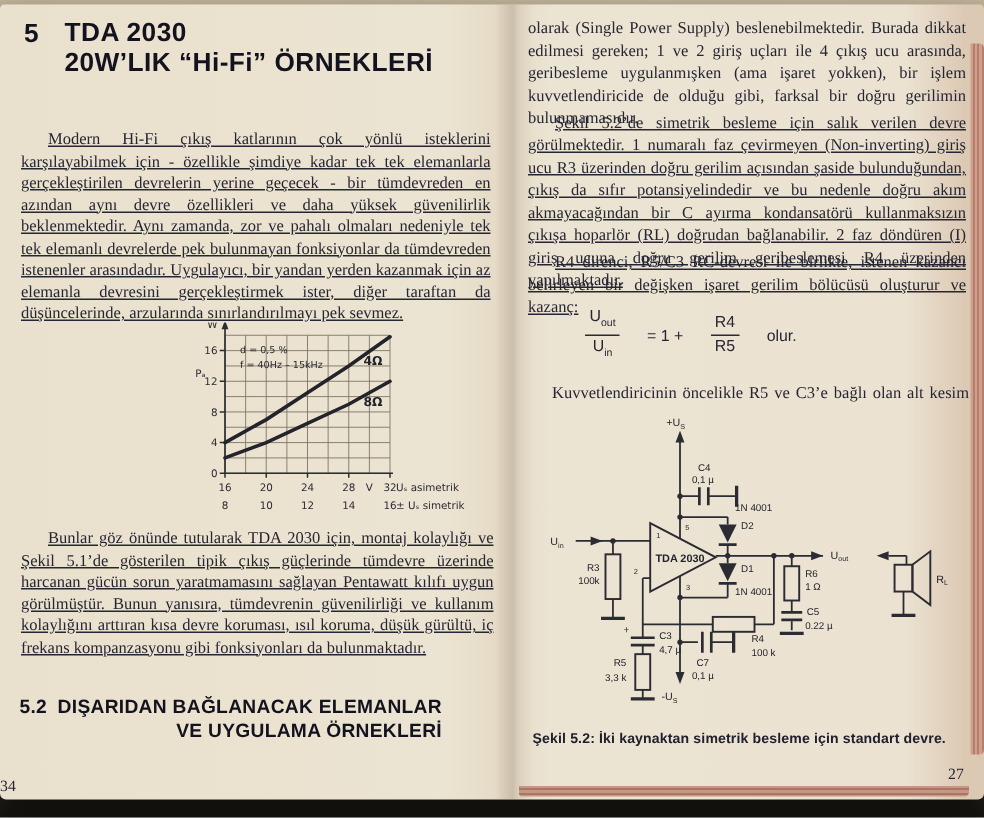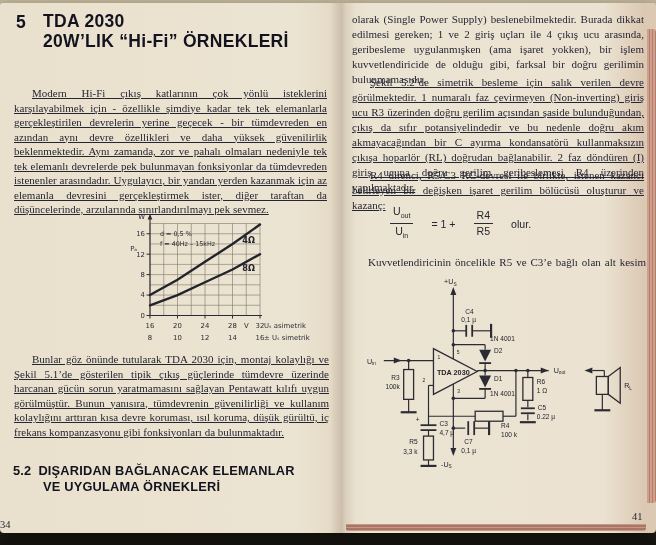--- a/index.html
+++ b/index.html
@@ -131,21 +131,21 @@
           <text x="34" y="30" class="gt-leg">f = 40Hz – 15kHz</text>
           <polyline points="24,79.56 51.5,64.22999999999999 79,46.345 106.5,28.459999999999994 134,9.041999999999987" fill="none" stroke="#23232b" stroke-width="2.4" stroke-linecap="round"></polyline>
           <text x="116.25" y="27.75099999999999" class="gt-lab">4Ω</text>
           <polyline points="24,89.78 51.5,79.56 79,66.785 106.5,54.01 134,38.67999999999999" fill="none" stroke="#23232b" stroke-width="2.4" stroke-linecap="round"></polyline>
           <text x="116.25" y="55.345" class="gt-lab">8Ω</text>
         </g>
     </svg>
 
     <div class="para indent" style="left:14px;top:352px;width:315px;line-height:14.5px;">Bunlar göz önünde tutularak TDA 2030 için, montaj kolaylığı ve Şekil 5.1’de gösterilen tipik çıkış güçlerinde tümdevre üzerinde harcanan gücün sorun yaratmamasını sağlayan Pentawatt kılıfı uygun görülmüştür. Bunun yanısıra, tümdevrenin güvenilirliği ve kullanım kolaylığını arttıran kısa devre koruması, ısıl koruma, düşük gürültü, iç frekans kompanzasyonu gibi fonksiyonları da bulunmaktadır.</div>
 
-    <div class="sec-head" style="left:13px;top:463px;">
+    <div class="sec-head" style="left:13px;top:463px;text-align:right;">
       <span class="sec-num">5.2</span><span>DIŞARIDAN BAĞLANACAK ELEMANLAR</span>
       <span class="sec52-l2">VE UYGULAMA ÖRNEKLERİ</span>
     </div>
 
 
     <div class="pageno" style="left:0;top:519px;">34</div>
   </div>
 
   <div class="page page-right">
     <div class="para" style="left:12px;top:12px;width:292px;line-height:15px;">olarak (Single Power Supply) beslenebilmektedir. Burada dikkat edilmesi gereken; 1 ve 2 giriş uçları ile 4 çıkış ucu arasında, geribesleme uygulanmışken (ama işaret yokken), bir işlem kuvvetlendiricide de olduğu gibi, farksal bir doğru gerilimin bulunmamasıdır.</div>
@@ -297,16 +297,17 @@
         <text class="ct" x="111" y="172">C7</text>
         <text class="ct" x="108" y="181">0,1 µ</text>
 
         <text class="ct" x="137" y="68">1N 4001</text>
         <text class="ct" x="141" y="80">D2</text>
         <text class="ct" x="141" y="109">D1</text>
         <text class="ct" x="137" y="124">1N 4001</text>
       </g>
     </svg>
 
-
-    <div class="pageno" style="left:292px;top:511px;">41</div>
+    <div class="fig-caption-52">Şekil 5.2: İki kaynaktan simetrik besleme için standart devre.</div>
+
+    <div class="pageno" style="left:292px;top:511px;">27</div>
   </div>
 </div>
 
 </body></html>

